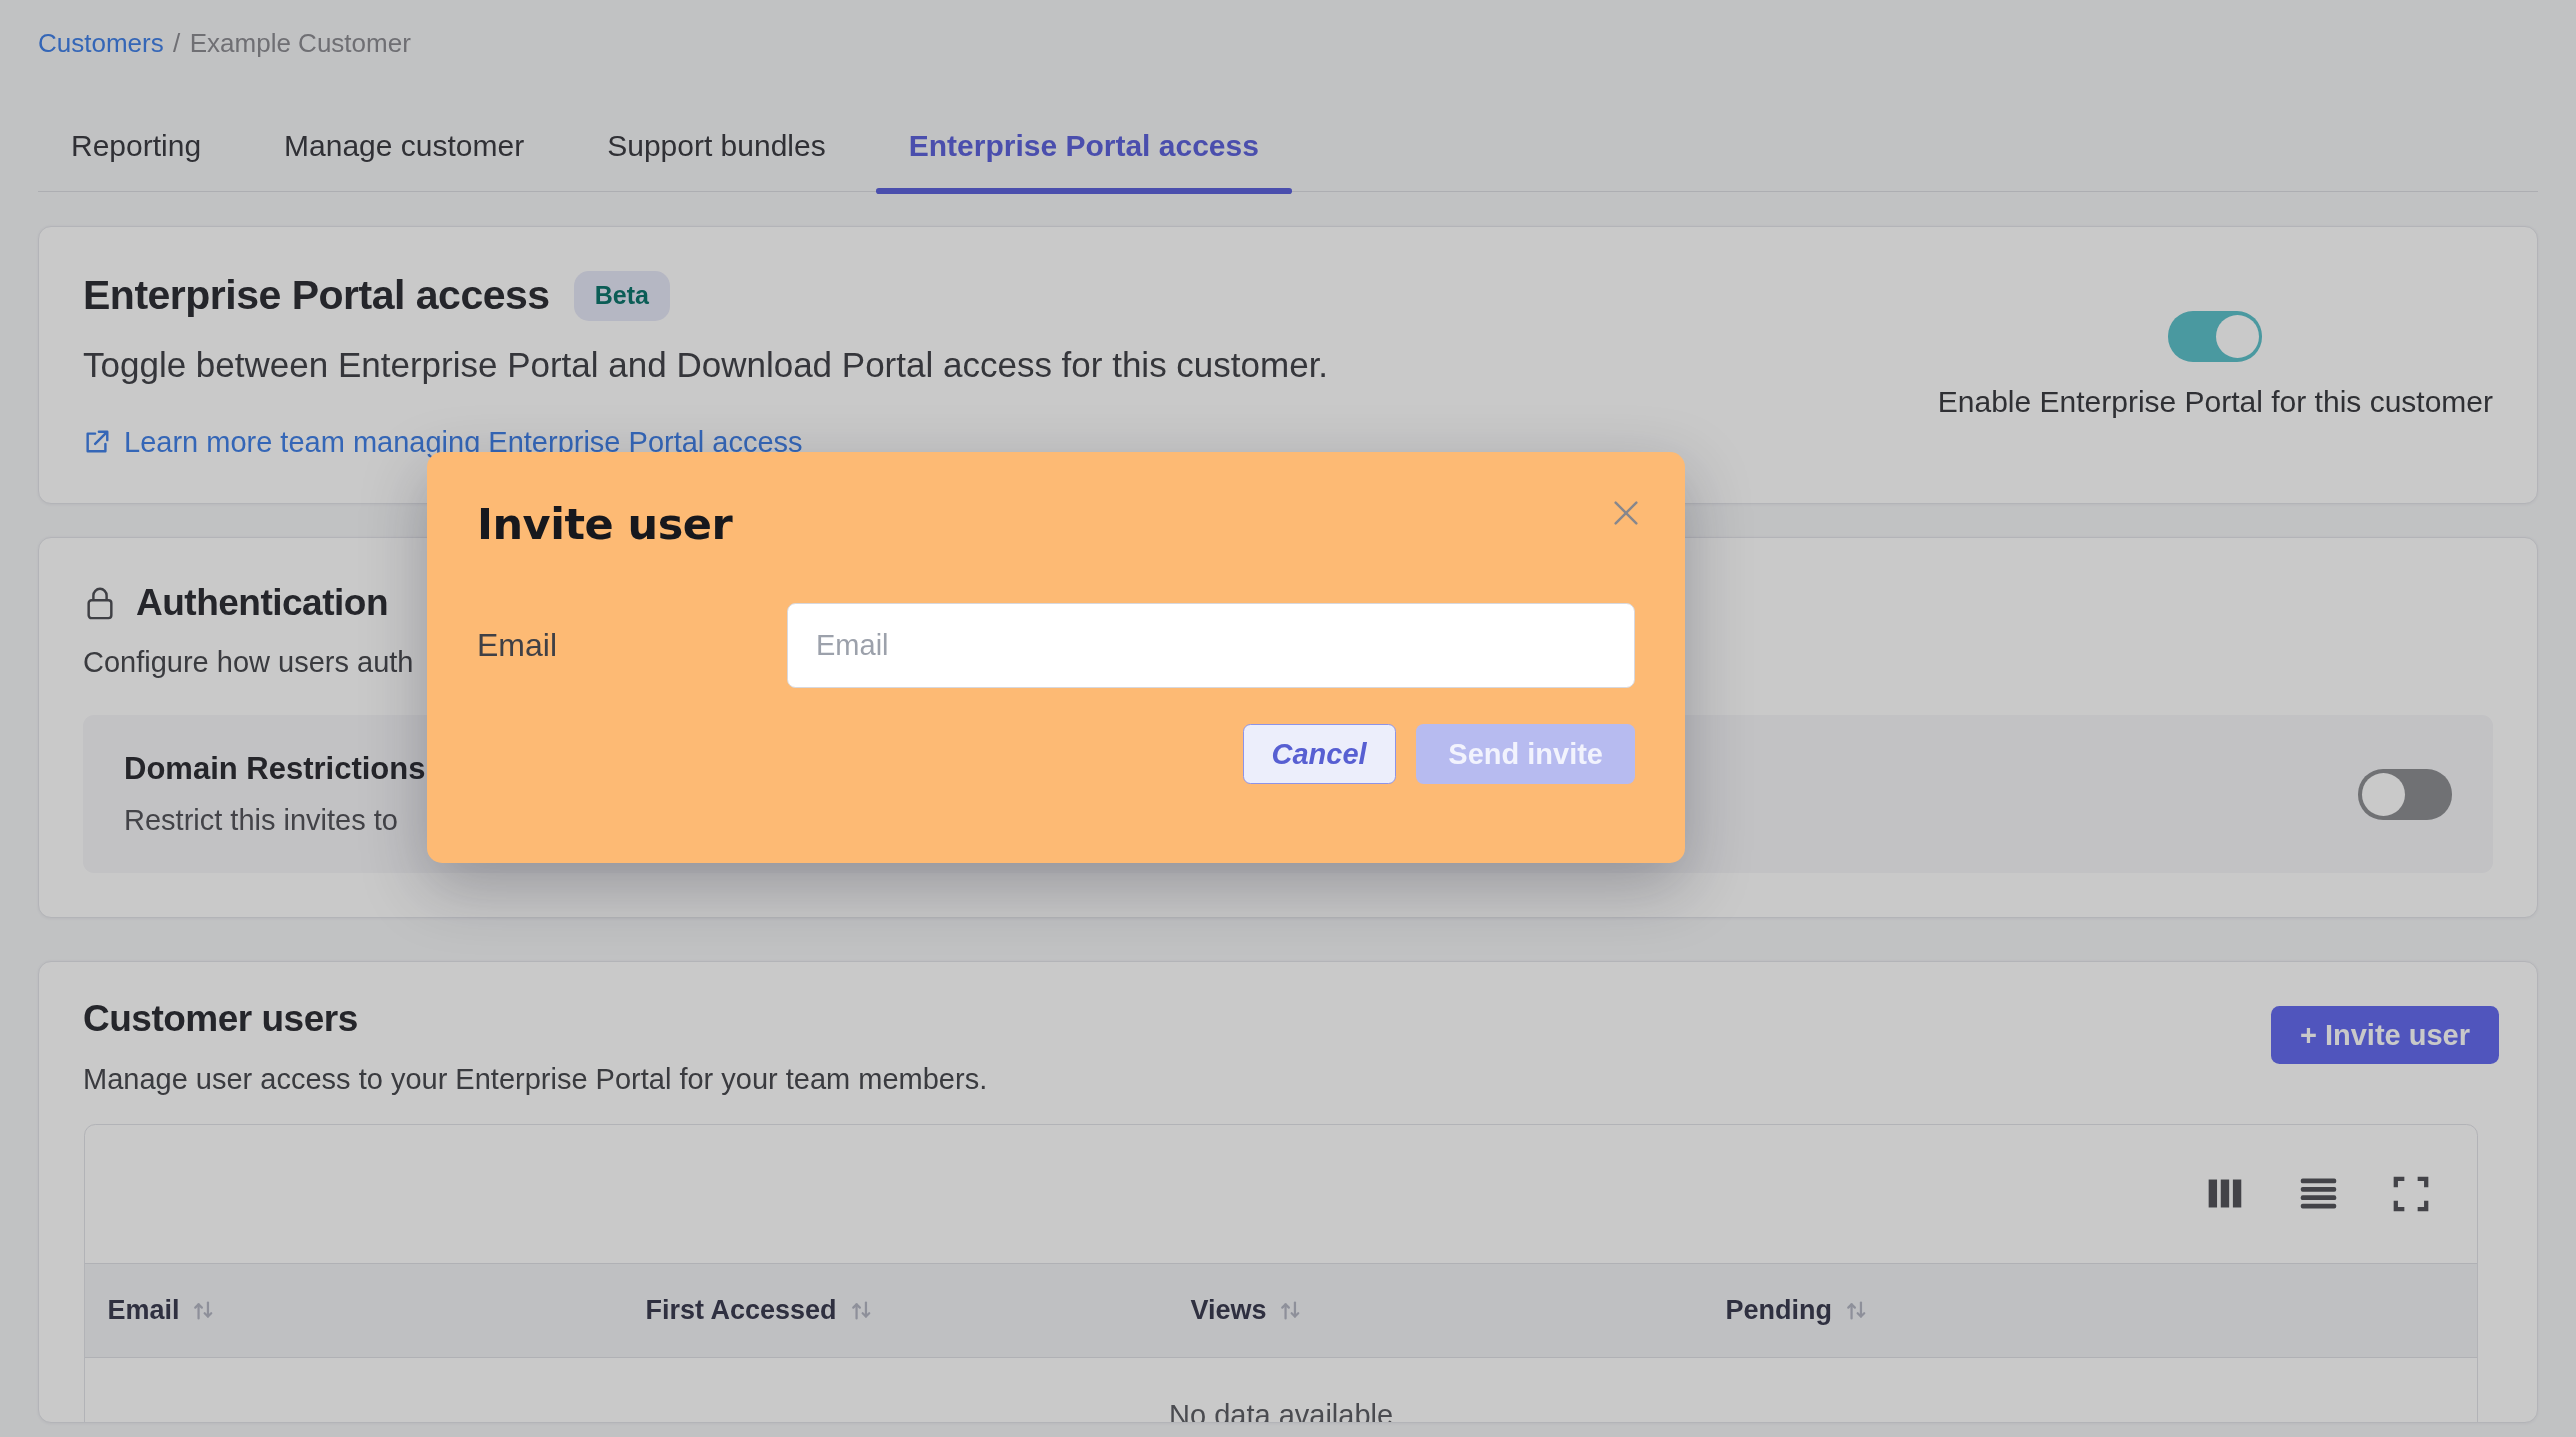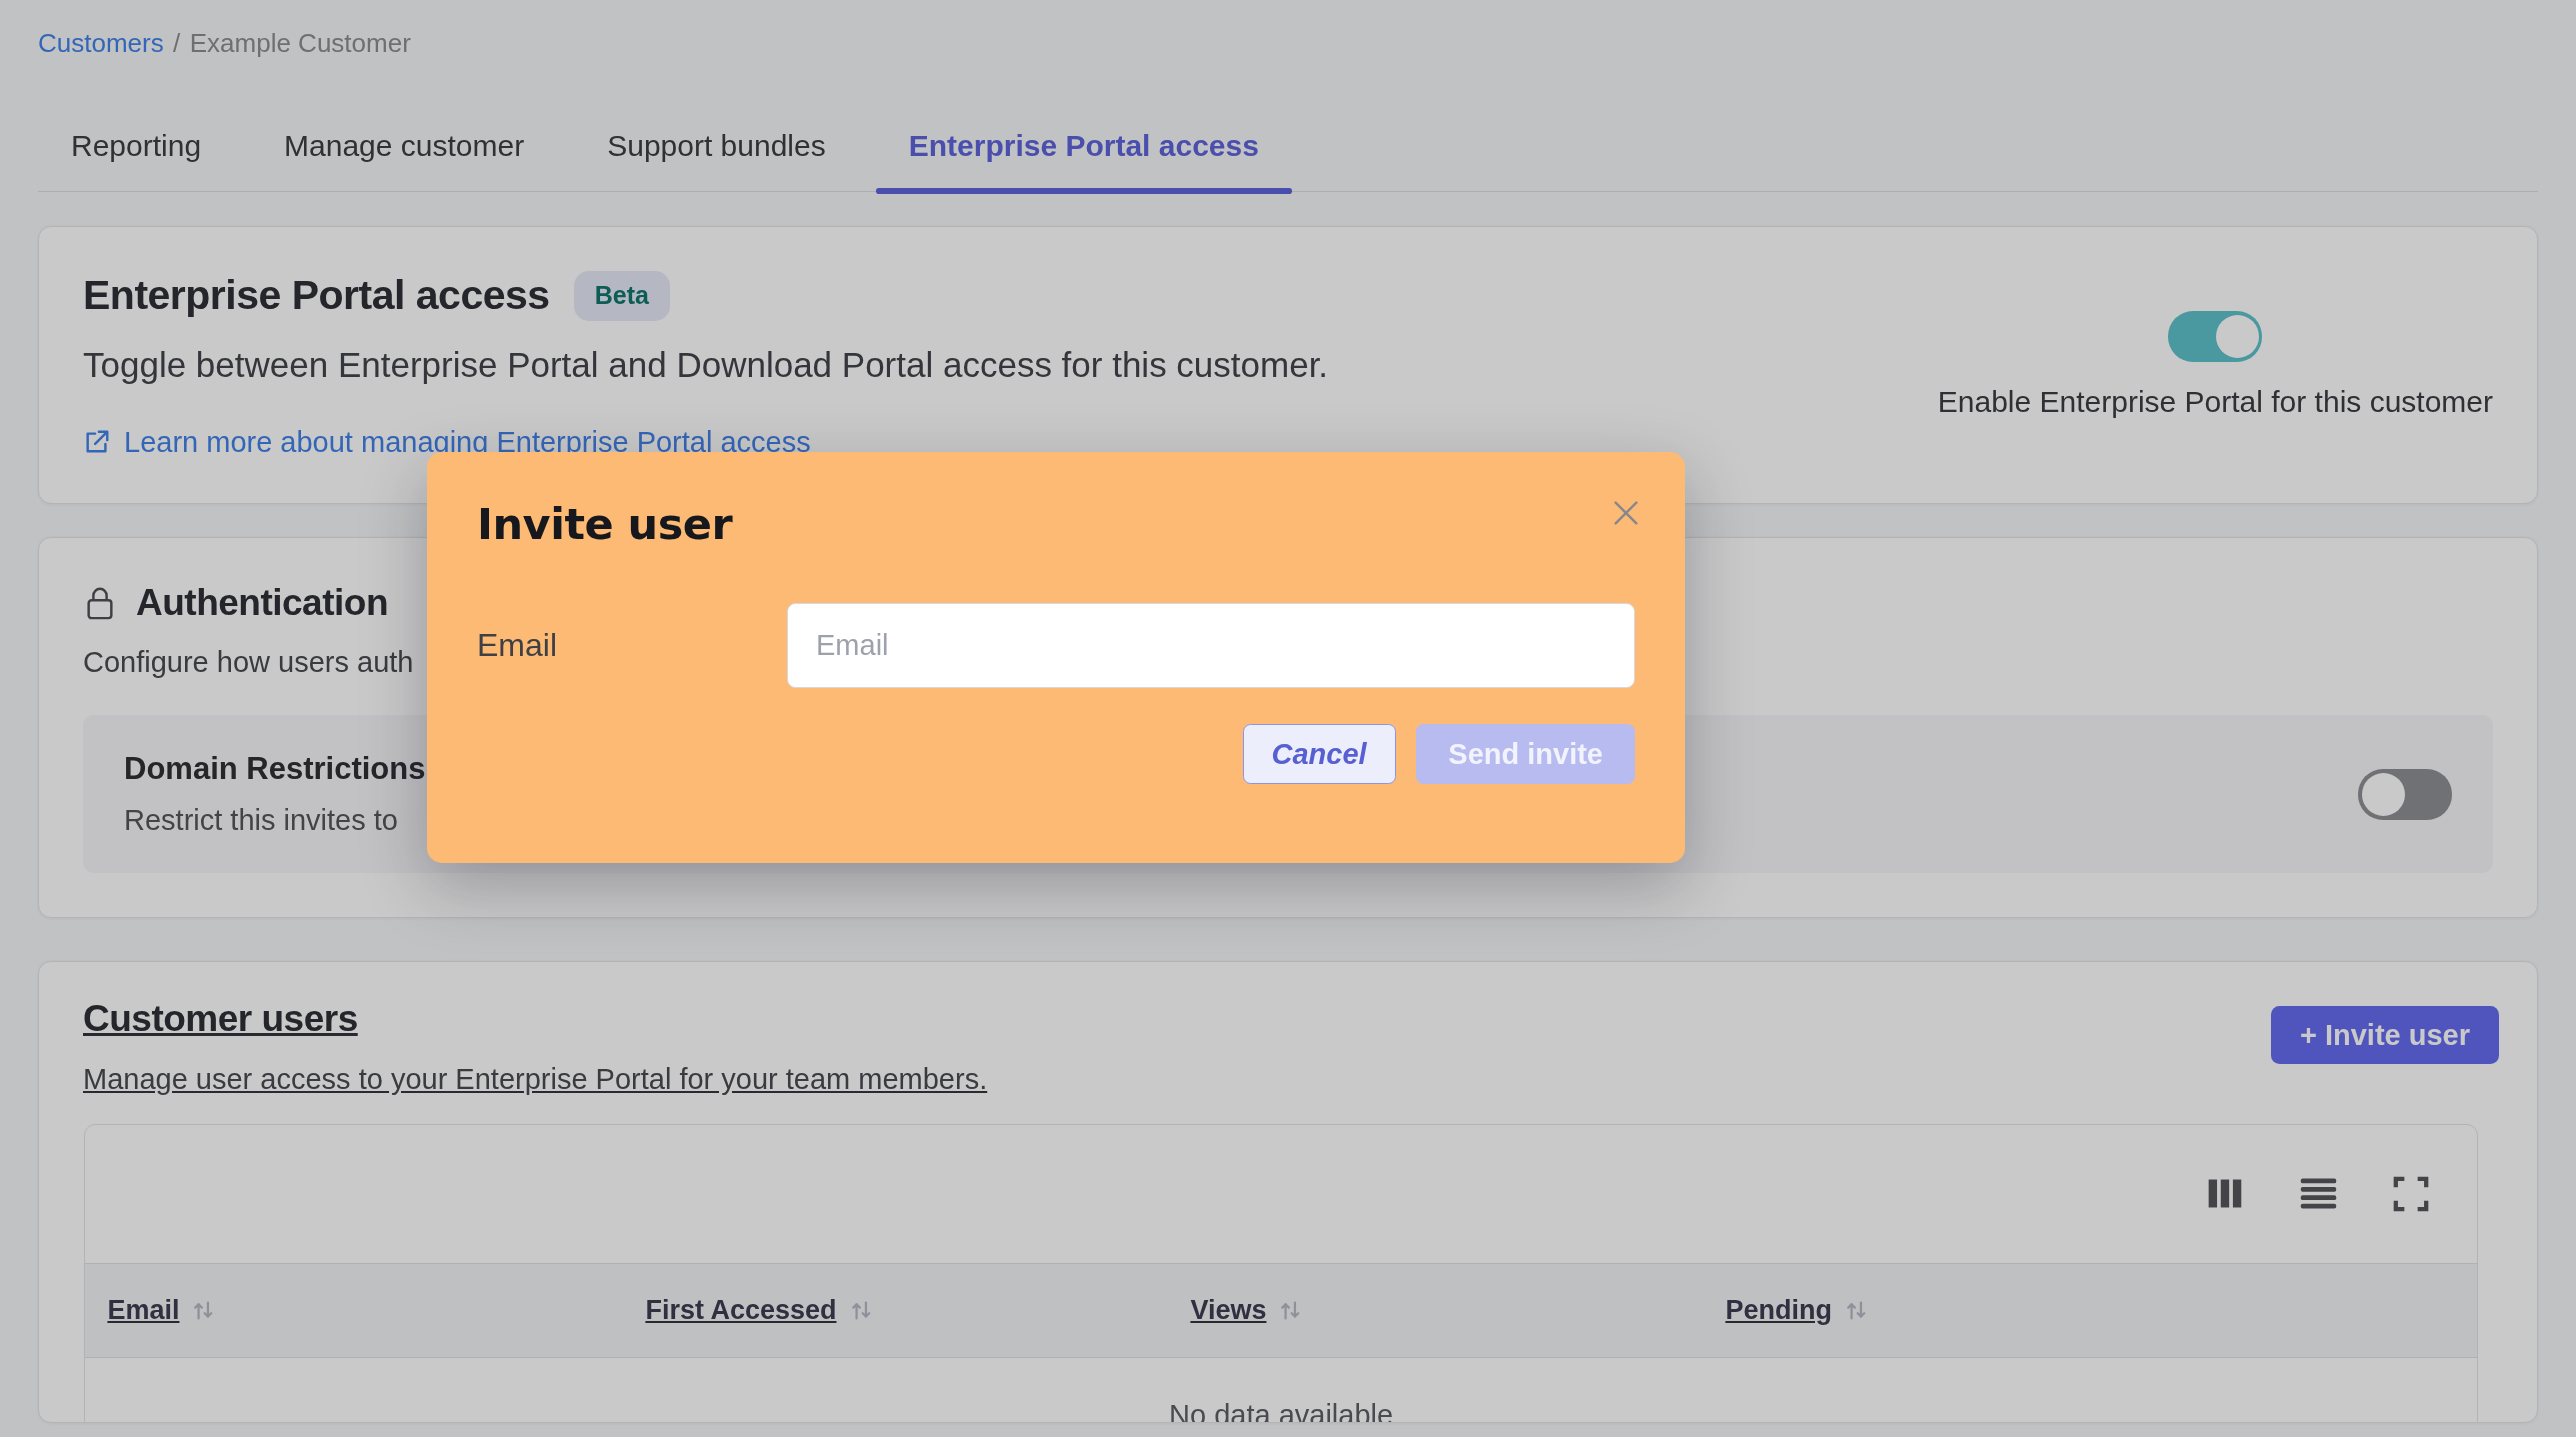--- a/index.html
+++ b/index.html
@@ -57,21 +57,21 @@
   .section-title { font-size:37px; font-weight:700; letter-spacing:-0.5px; color:#303137; display:flex; align-items:center; gap:19px; }
   .section-desc { margin-top:22.5px; font-size:29px; color:#4a4b51; }
   .subcard {
     margin-top:36px; background:#f6f6f9; border-radius:11.3px; padding:36px 41px;
     display:flex; justify-content:space-between; align-items:center;
   }
   .subcard-title { font-size:31px; font-weight:700; color:#2f3036; }
   .subcard-desc { margin-top:17px; font-size:29px; color:#55565c; }
 
   
-  .panel3 { margin-top:43px; padding:36px 38px 0 44px; position:relative; height:462px; overflow:hidden;text-decoration:underline; }
+  .panel3 { margin-top:43px; padding:36px 38px 0 44px; position:relative; height:462px; overflow:hidden; }
   .invite-btn {
     position:absolute; top:44px; right:38px; background:#666cf0; color:#fff;
     font-size:29px; font-weight:700; border:none; border-radius:8.5px;
     padding:0 29px; height:58px; cursor:pointer; font-family:inherit;
   }
   .table-card { margin-top:28px; margin-left:0.9px; margin-right:20.7px; background:#fff; border:0.9px solid #e2e3e8; border-radius:11.3px; height:404px; overflow:hidden; }
   .table-toolbar { height:138px; display:flex; align-items:center; justify-content:flex-end; gap:53px; padding-right:47px; }
   .tbl-icon { cursor:pointer; display:flex; }
   .thead {
     height:95px; background:#f3f4f7; border-top:0.9px solid #e0e1e6; border-bottom:0.9px solid #e0e1e6;
@@ -130,21 +130,21 @@
       </div>
       <div class="panel-desc">Toggle between Enterprise Portal and Download Portal access for this customer.</div>
       <div class="learn-link">
         <span style="display:flex;">
           <svg width="28" height="28" viewBox="0 0 30 30" fill="none" stroke="#4382e8" stroke-width="2.6" stroke-linecap="round" stroke-linejoin="round">
             <path d="M13 6 H5 V25 H24 V17"></path>
             <path d="M13 17 L25 5"></path>
             <path d="M17 4 H26 V13"></path>
           </svg>
         </span>
-        <span>Learn more about managing Enterprise Portal access</span>
+        <span>Learn more team managing Enterprise Portal access</span>
       </div>
     </div>
     <div class="toggle-group">
       <div class="toggle on">
           <div class="knob"></div>
         </div>
       <div class="toggle-label">Enable Enterprise Portal for this customer</div>
     </div>
   </div>
 

